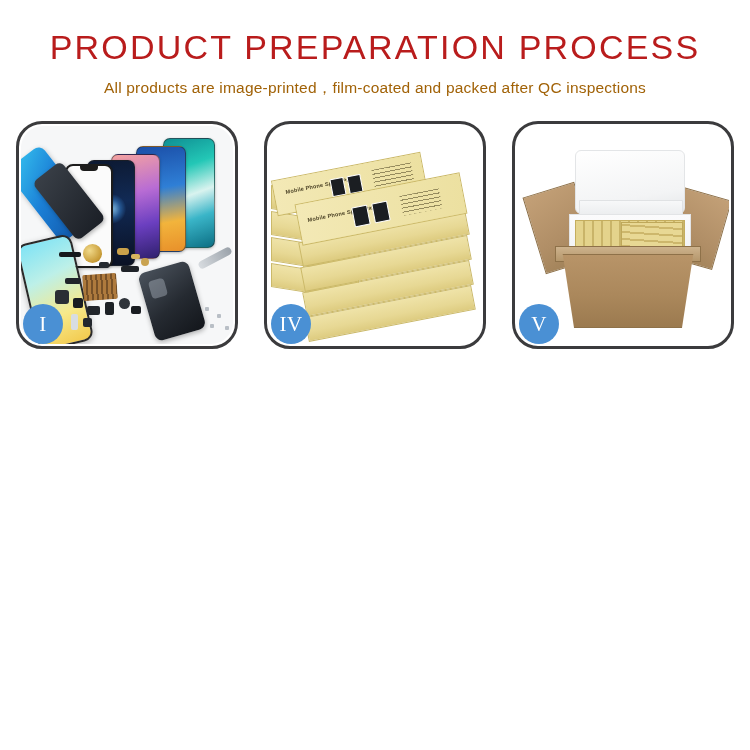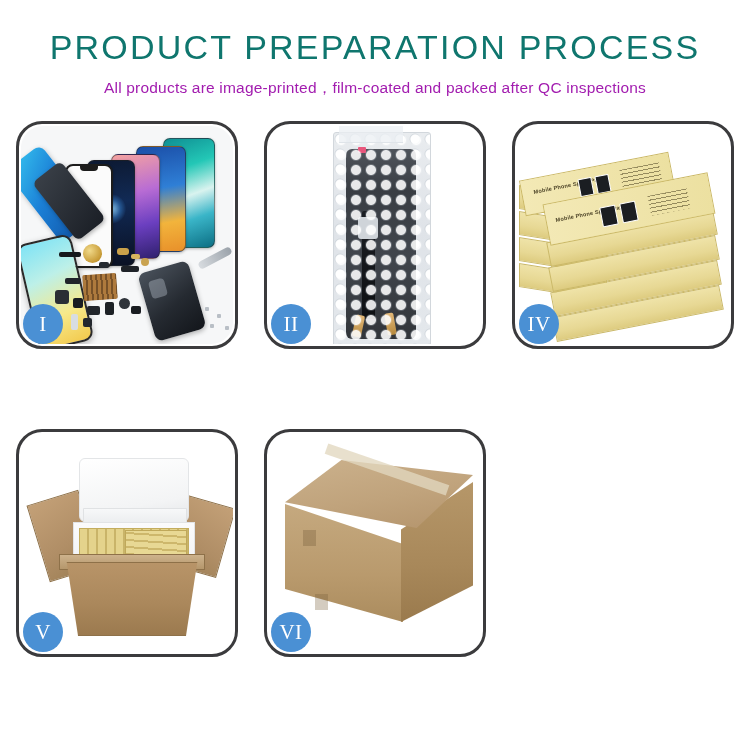--- a/index.html
+++ b/index.html
@@ -17,29 +17,29 @@
 
   
   #header {
     text-align: center;
     padding-top: 30px;
   }
   #page-title {
     font-size: 34px;
     font-weight: 400;
     letter-spacing: 2.2px;
-    color: #0f766e;
+    color: #b91c1c;
     line-height: 1;
     margin: 0;
     white-space: nowrap;
   }
   #page-subtitle {
     font-size: 15.5px;
     font-weight: 400;
-    color: #a21caf;
+    color: #a16207;
     letter-spacing: 0.2px;
     margin: 14px 0 0 0;
     white-space: nowrap;
   }
 
   
   #panel-grid {
     margin: 22px auto 0 auto;
     width: 730px;
     display: grid;
@@ -511,36 +511,20 @@
       <div class="p1-part pa13"></div>
       <div class="p1-part pa14"></div>
       <div class="p1-part pa15"></div>
 
       <div class="p1-screws"></div>
       <div class="p1-tool"></div>
     </div>
     <div class="badge">I</div>
   </div>
 
-  <div class="panel">
-    <div class="panel-media">
-      <div class="p2-bg"></div>
-      <div class="p2-bag">
-        <div class="p2-screen"></div>
-        <div class="p2-flex"></div>
-        <div class="p2-connector"></div>
-        <div class="p2-gold-a"></div>
-        <div class="p2-gold-b"></div>
-        <div class="p2-pinkdot"></div>
-        <div class="p2-bubbles"></div>
-      </div>
-      <div class="p2-topflap"></div>
-    </div>
-    <div class="badge">II</div>
-  </div>
 
 
   <div class="panel">
     <div class="panel-media">
       <div class="p4-bg"></div>
       <div class="box-stack">
 
         <div class="kbox s-l1"></div>
         <div class="kbox s-l2"></div>
         <div class="kbox s-l3"></div>
@@ -581,26 +565,14 @@
       <div class="p5-foam-lid2"></div>
       <div class="p5-foam-base"></div>
       <div class="p5-contents"></div>
       <div class="p5-contents2"></div>
       <div class="p5-rim"></div>
       <div class="p5-body"></div>
     </div>
     <div class="badge">V</div>
   </div>
 
-  <div class="panel">
-    <div class="panel-media">
-      <div class="p6-bg"></div>
-      <div class="p6-left"></div>
-      <div class="p6-right"></div>
-      <div class="p6-top"></div>
-      <div class="p6-tape"></div>
-      <div class="p6-seam1"></div>
-      <div class="p6-seam2"></div>
-    </div>
-    <div class="badge">VI</div>
-  </div>
 
 </div>
 
 </body></html>

